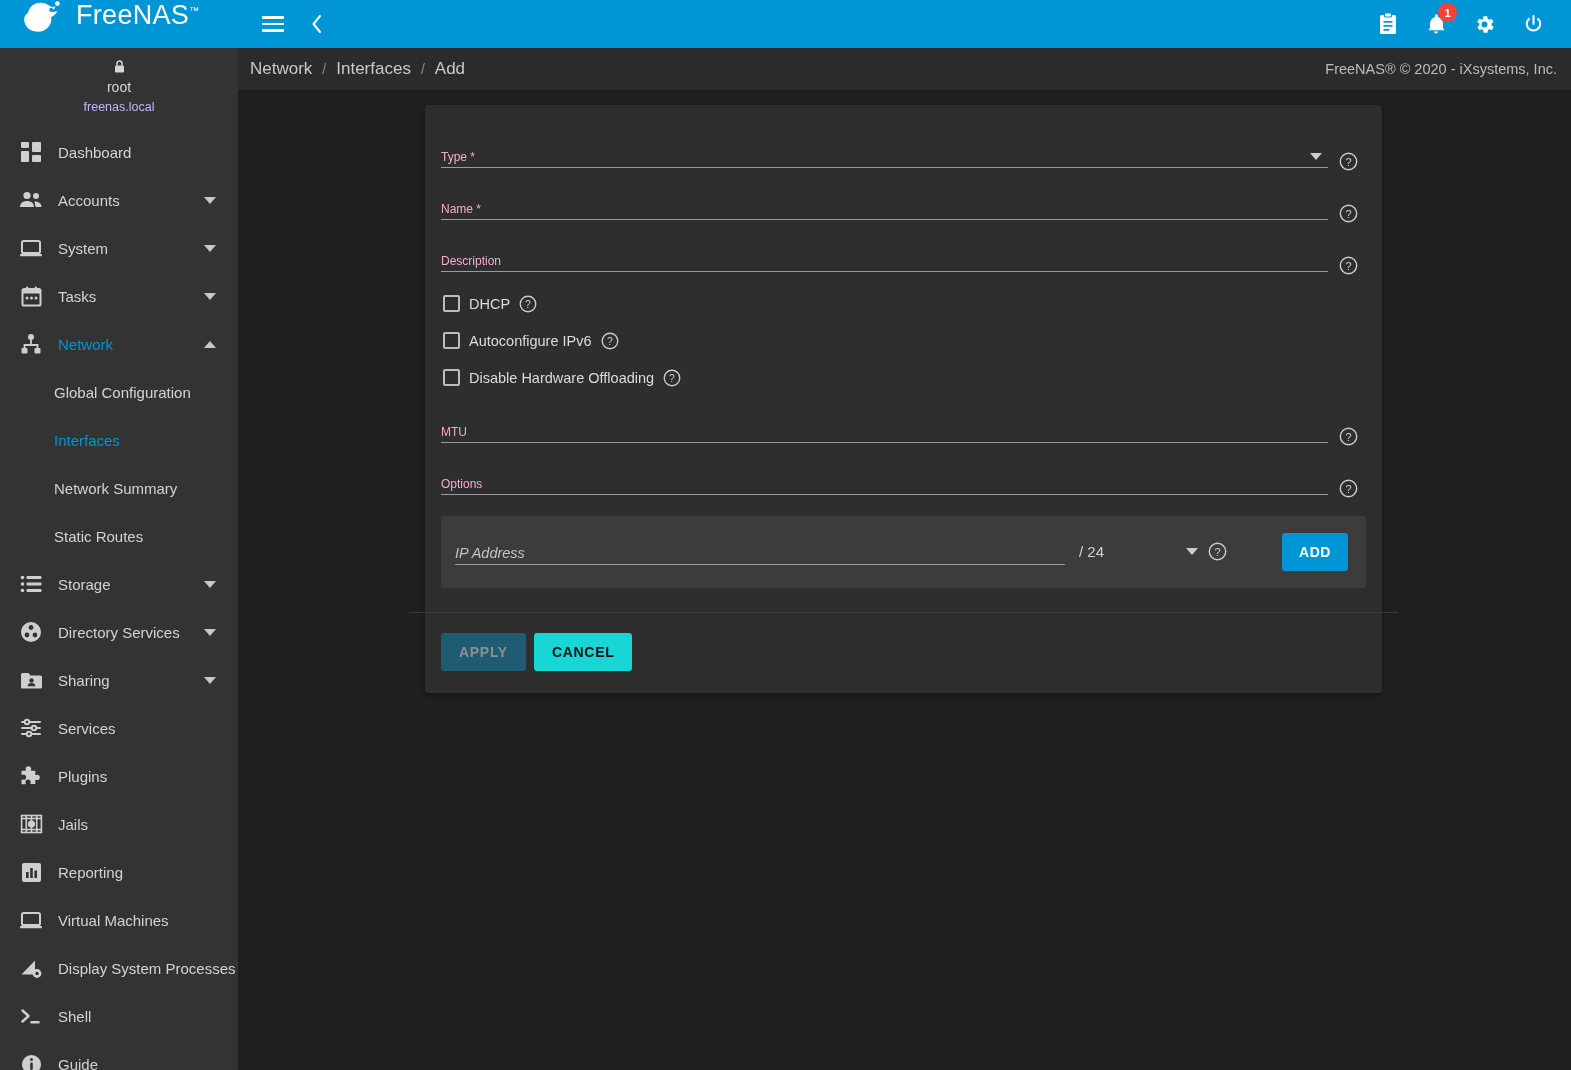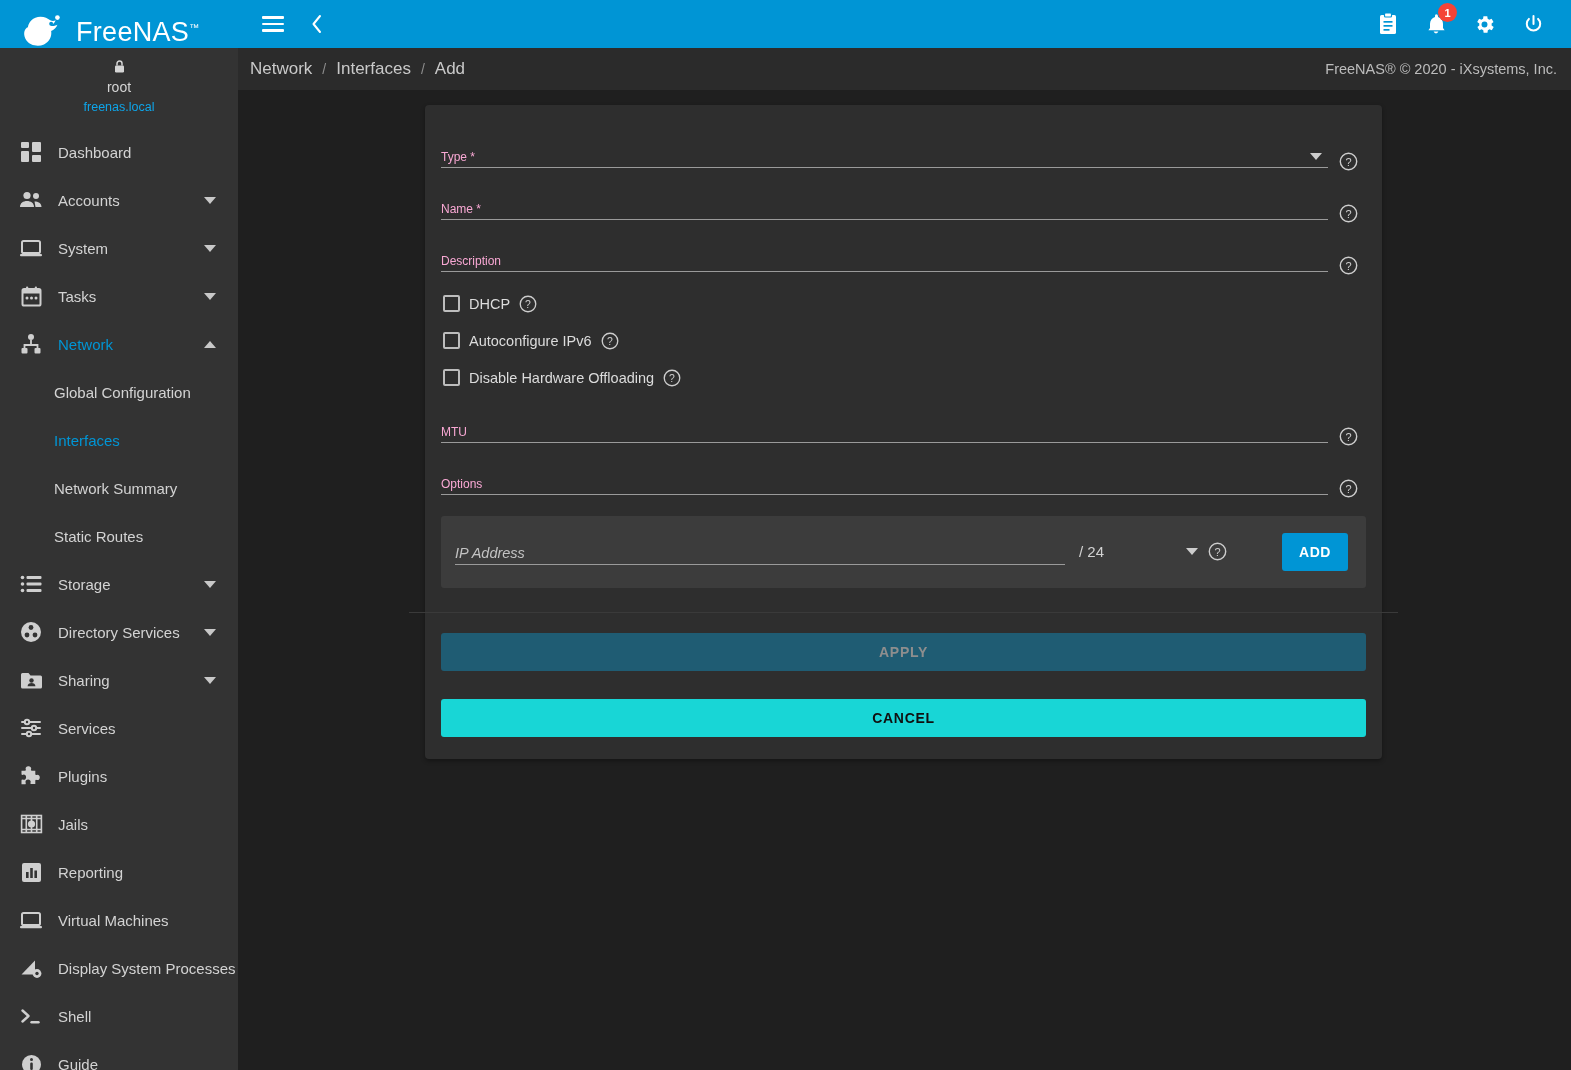--- a/index.html
+++ b/index.html
@@ -10,21 +10,21 @@
     overflow: hidden;
   }
   body { position: relative; }
 
   
   .topbar {
     position: absolute; top: 0; left: 0; width: 1571px; height: 48px;
     background: #0095d5; display: flex; align-items: center;
   }
   .brand {
-    width: 238px; height: 48px; display: flex; align-items: flex-end;
+    width: 238px; height: 48px; display: flex; align-items: flex-start;
     padding-left: 22px; gap: 10px;
   }
   .brand-logo { width: 44px; height: 34px; flex: none; }
   .brand-text {
     color: #ffffff; font-size: 27px; letter-spacing: .3px;
     font-weight: 400; position: relative; white-space: nowrap;
   }
   .brand-tm { font-size: 10px; vertical-align: super; }
   .topbar-left { display: flex; align-items: center; gap: 14px; padding-left: 20px; }
   .tb-icon {
@@ -51,21 +51,21 @@
     position: absolute; top: 48px; left: 0; width: 238px; height: 1022px;
     background: #333333; overflow: hidden;
   }
   .user-block {
     padding: 12px 0 14px; text-align: center; border-bottom: none;
   }
   .user-line1 {
     color: #d5d5d5; font-size: 14px; display: flex; align-items: center;
     justify-content: center; gap: 6px; flex-direction: column;
   }
-  .user-line2 { color: #0ea5e9; font-size: 12.5px; margin-top: 5px; }
+  .user-line2 { color: #c4b5fd; font-size: 12.5px; margin-top: 5px; }
   .lock-ico { width: 11px; height: 13px; display:inline-block; }
 
   .nav-item {
     height: 48px; display: flex; align-items: center; padding-left: 14px;
     cursor: pointer; position: relative; color: #d3d3d3;
   }
   .nav-ico {
     width: 34px; height: 28px; flex: none; display: flex; align-items: center;
     justify-content: center; color: #cfcfcf; margin-right: 10px;
   }
@@ -158,21 +158,21 @@
   }
   .ip-help { width: 19px; height: 19px; margin-left: 10px; margin-bottom: 2px; cursor: pointer; }
   .add-btn {
     margin-left: auto; background: #0095d5; color: #fff; border: none;
     border-radius: 3px; height: 38px; min-width: 66px; padding: 0 16px;
     font-size: 14px; font-weight: 600; letter-spacing: .6px; cursor: pointer;
     font-family: "Liberation Sans", sans-serif;
   }
 
   .divider { height: 1px; background: #3a3a3a; margin: 0 -16px; }
-  .card-actions { padding: 20px 16px 22px 16px; display: flex; gap: 28px; flex-direction: column; }
+  .card-actions { padding: 20px 16px 22px 16px; display: flex; gap: 8px; }
   .btn {
     border: none; border-radius: 3px; height: 38px; padding: 0 18px;
     font-size: 14px; font-weight: 600; letter-spacing: .7px; cursor: pointer;
     font-family: "Liberation Sans", sans-serif;
   }
   .btn-apply { background: #1f5c73; color: #8e8e8e; cursor: default; }
   .btn-cancel { background: #18d6d6; color: #101010; }
 
   svg { display: block; }
 </style>

